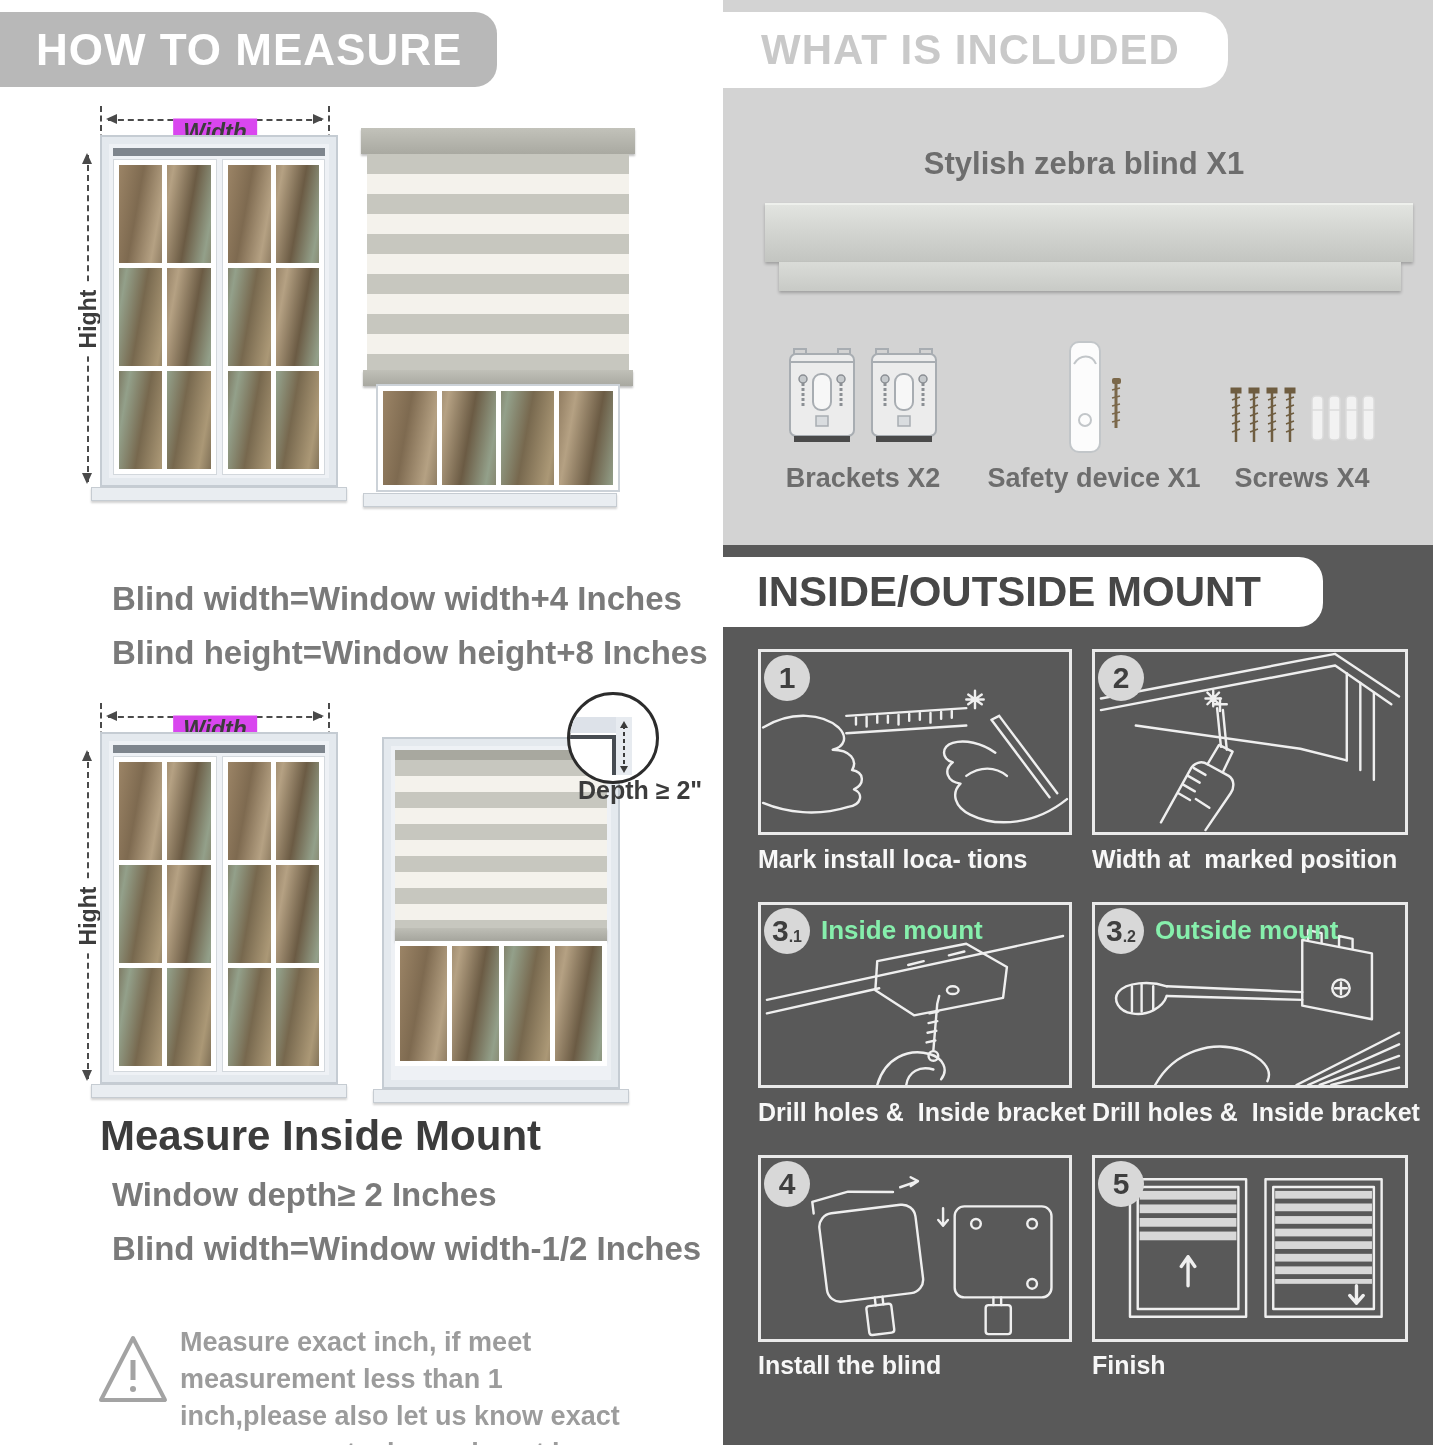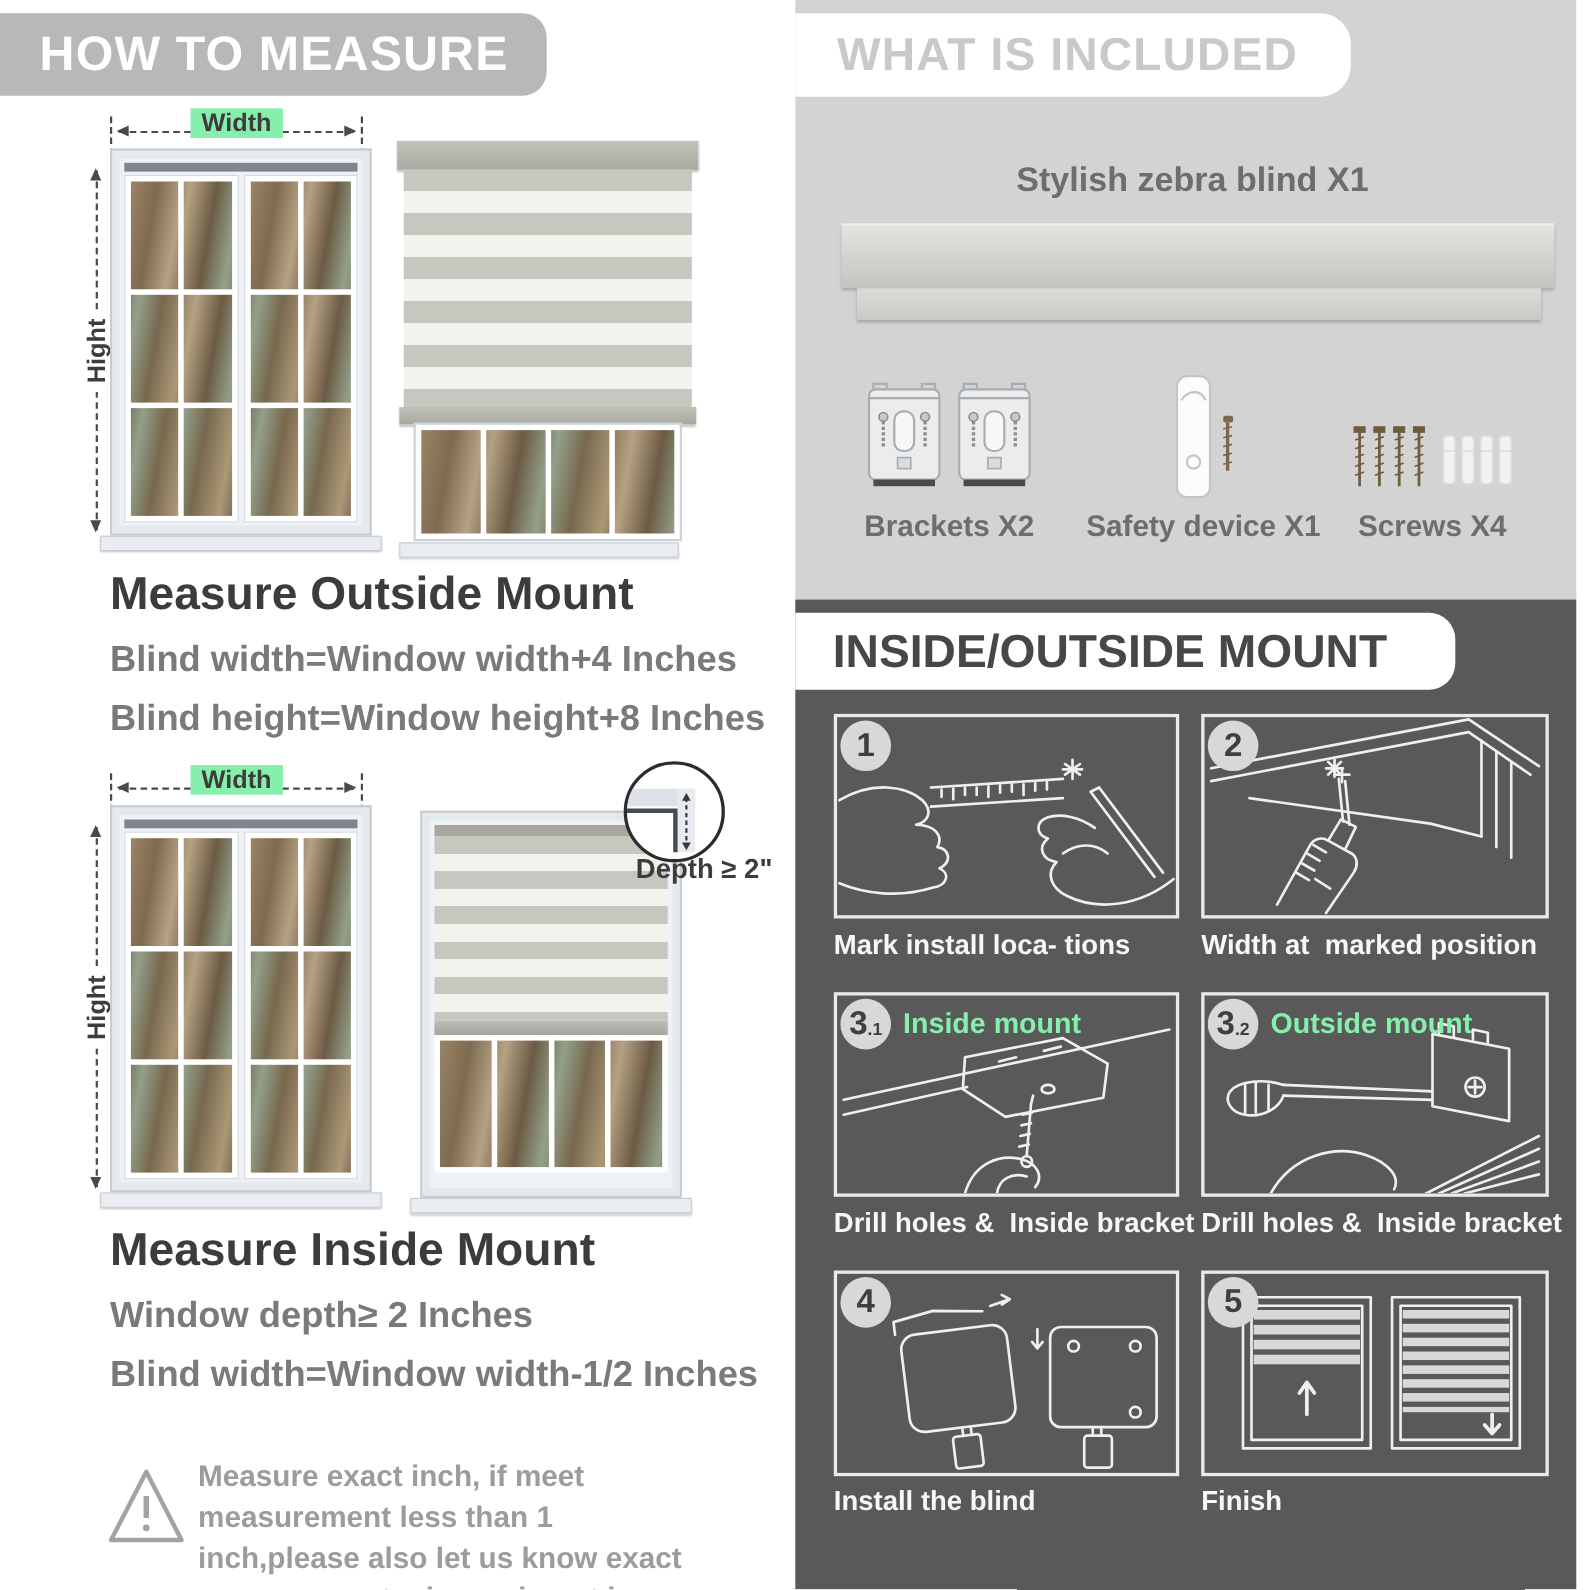--- a/index.html
+++ b/index.html
@@ -15,21 +15,21 @@
   .hdr-included{left:723px;top:12px;width:505px;height:76px;background:#ffffff;border-radius:0 28px 28px 0;
             color:#c9c9c9;font-size:42px;font-weight:bold;line-height:76px;padding-left:38px;
             box-sizing:border-box;letter-spacing:1px;}
   .dark-section{left:723px;top:545px;width:722px;height:900px;background:#595959;}
   .hdr-mount{left:723px;top:557px;width:600px;height:70px;background:#ffffff;border-radius:0 24px 24px 0;
             color:#474747;font-size:42px;font-weight:bold;line-height:70px;padding-left:34px;
             box-sizing:border-box;}
 
   
   .m-title{color:#3c3c3c;font-size:42px;font-weight:bold;}
-  .m-line{color:#7a7a7a;font-size:33px;font-weight:bold;}
+  .m-line{color:#7a7a7a;font-size:33px;font-weight:bold;margin-left:12px;}
   .warn-text{color:#9c9c9c;font-size:27px;font-weight:bold;line-height:37px;width:460px;}
 
   
   .win{width:238px;}
   .win-frame{height:352px;background:#eef1f5;border:2px solid #c5ccd3;box-shadow:inset 0 0 0 7px #e4e9ee;
              padding:11px;box-sizing:border-box;}
   .topbar{height:8px;background:#7e858d;margin-bottom:3px;}
   .sashes{display:flex;gap:5px;height:316px;}
   .sash{flex:1;background:#ffffff;padding:5px;box-sizing:border-box;border:1px solid #d3d8dd;}
   .grid23{display:grid;width:100%;height:100%;grid-template-columns:1fr 1fr;grid-template-rows:1fr 1fr 1fr;
@@ -53,22 +53,22 @@
   .iwin-content{height:316px;display:flex;flex-direction:column;}
   .iblind-hr{height:10px;background:#a8a89f;}
   .iblind-str{height:168px;background:repeating-linear-gradient(180deg,#c7c7bf 0 16px,#f4f2ec 16px 32px);}
   .iblind-rail{height:13px;background:linear-gradient(180deg,#bebeb6,#a5a59d);box-shadow:0 2px 2px rgba(0,0,0,0.2);}
   .iwin-lower{flex:1;background:#ffffff;display:grid;grid-template-columns:1fr 1fr 1fr 1fr;gap:5px;padding:5px;}
 
   
   .dimw{height:16px;}
   .dimw .line{position:absolute;left:8px;right:8px;top:7px;border-top:2px dashed #4a4a4a;}
   .dimw .tick{position:absolute;top:-6px;height:44px;border-left:2px dashed #4a4a4a;}
-  .dimw .lbl{position:absolute;left:50%;top:0;transform:translate(-50%,-50%);background:#86efac;
-             padding:0 10px;color:#3c3c3c;font-size:23px;font-weight:bold;}
+  .dimw .lbl{position:absolute;left:50%;top:20px;transform:translate(-50%,-50%);background:#d946ef;
+             padding:0 10px;color:#3c3c3c;font-size:23px;font-weight:bold;font-style:italic;}
   .dimh{width:16px;}
   .dimh .line{position:absolute;top:8px;bottom:8px;left:7px;border-left:2px dashed #4a4a4a;}
   .dimh .lbl{position:absolute;top:50%;left:8px;transform:translate(-50%,-50%) rotate(-90deg);
              background:#ffffff;padding:2px 8px;color:#3c3c3c;font-size:23px;font-weight:bold;}
   .ah{position:absolute;width:0;height:0;border:6px solid transparent;}
   .ah-l{left:0;top:2px;border-right:11px solid #4a4a4a;border-top-width:5px;border-bottom-width:5px;}
   .ah-r{right:0;top:2px;border-left:11px solid #4a4a4a;border-top-width:5px;border-bottom-width:5px;}
   .ah-u{top:0;left:2px;border-bottom:11px solid #4a4a4a;border-left-width:5px;border-right-width:5px;}
   .ah-d{bottom:0;left:2px;border-top:11px solid #4a4a4a;border-left-width:5px;border-right-width:5px;}
 
@@ -151,21 +151,20 @@
     <div class="b-rail" style="width:270px;height:16px;margin:0 auto;"></div>
   </div>
   <div class="abs winlow" style="left:378px;top:386px;width:230px;height:94px;">
     <div class="photo"></div>
       <div class="photo"></div>
       <div class="photo"></div>
       <div class="photo"></div>
   </div>
   <div class="abs sill" style="left:372px;top:493px;width:252px;"></div>
 
-  <div class="abs m-title" style="left:100px;top:516px;">Measure Outside Mount</div>
   <div class="abs m-line" style="left:100px;top:580px;">Blind width=Window width+4 Inches</div>
   <div class="abs m-line" style="left:100px;top:634px;">Blind height=Window height+8 Inches</div>
 
   <div class="abs dimw" style="left:100px;top:709px;width:230px;">
     <div class="line"></div>
     <div class="tick" style="left:0;"></div>
     <div class="tick" style="right:0;"></div>
     <div class="ah ah-l"></div>
     <div class="ah ah-r"></div>
     <span class="lbl">Width</span>

